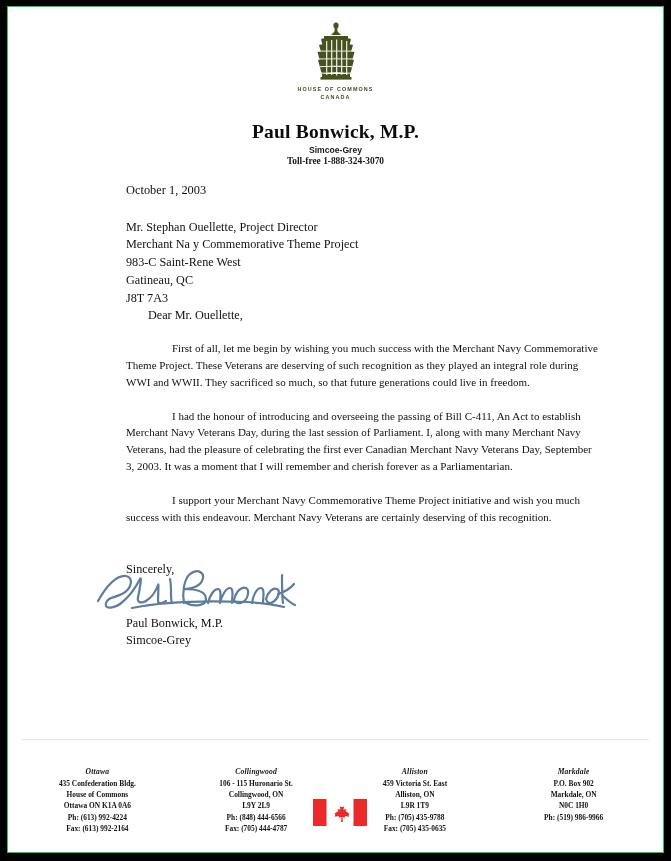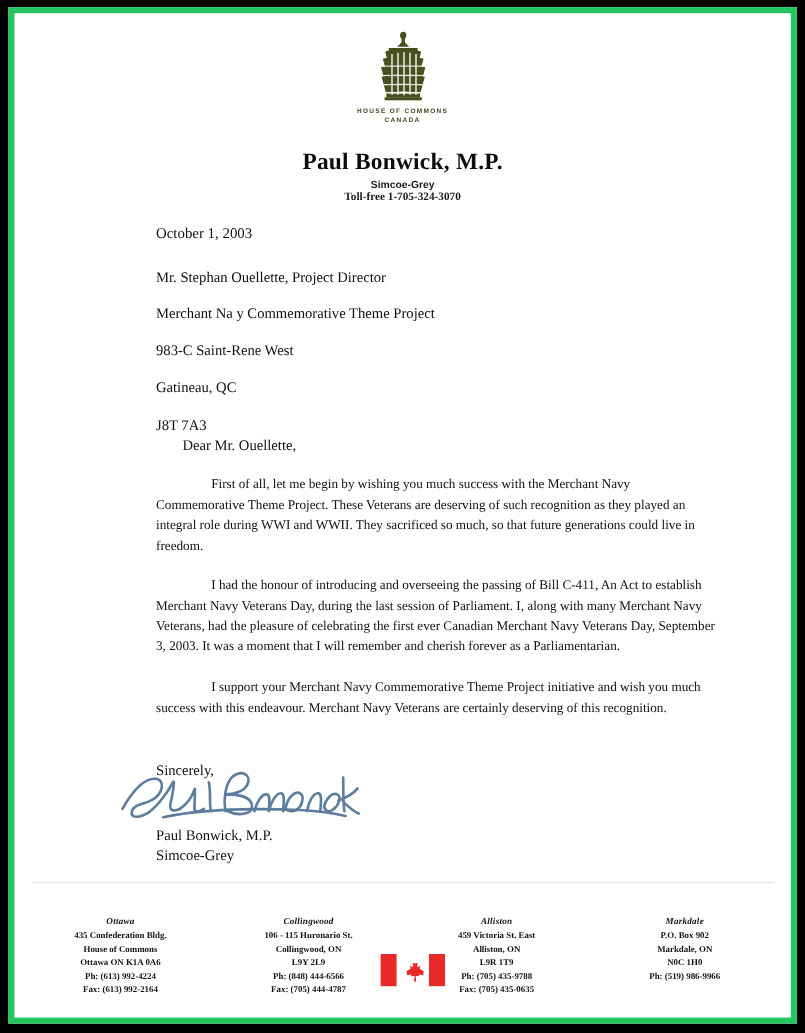--- a/index.html
+++ b/index.html
@@ -22,21 +22,21 @@
     background: #000000;
     box-sizing: border-box;
     padding: 6px 7px 8px 7px;
   }
   #page-sheet {
     position: relative;
     width: 100%;
     height: 100%;
     background: #ffffff;
     box-sizing: border-box;
-    border: 5px solid #22c55e;
+    border: 1px solid #22c55e;
     overflow: hidden;
   }
   #page-inner {
     position: absolute;
     inset: 0;
     padding: 0;
   }
 
   
   .letterhead {
@@ -88,21 +88,21 @@
   }
   .date-line {
     margin-top: 17px;
     font-size: 12.4px;
   }
   .recipient {
     margin-top: 21px;
     font-size: 12.2px;
     line-height: 1.46;
   }
-  .recipient div { white-space: pre; margin-top: 13px; }
+  .recipient div { white-space: pre; }
 
   .salutation {
     margin-left: 22px;
     font-size: 12.2px;
   }
   .para {
     margin-top: 17px;
     font-size: 11px;
     line-height: 1.54;
     text-indent: 46px;
@@ -218,21 +218,21 @@
           </g>
         </svg>
 
         <div class="crest-caption">
           <div>HOUSE OF COMMONS</div>
           <div>CANADA</div>
         </div>
 
         <div class="mp-name">Paul Bonwick, M.P.</div>
         <div class="mp-riding">Simcoe-Grey</div>
-        <div class="mp-phone">Toll-free 1-705-324-3070</div>
+        <div class="mp-phone">Toll-free 1-888-324-3070</div>
       </div>
 
       <div class="letter-body">
 
         <div class="date-line">October 1, 2003</div>
 
         <div class="recipient">
           <div>Mr. Stephan Ouellette, Project Director</div>
           <div>Merchant Na y Commemorative Theme Project</div>
           <div>983-C Saint-Rene West</div>

